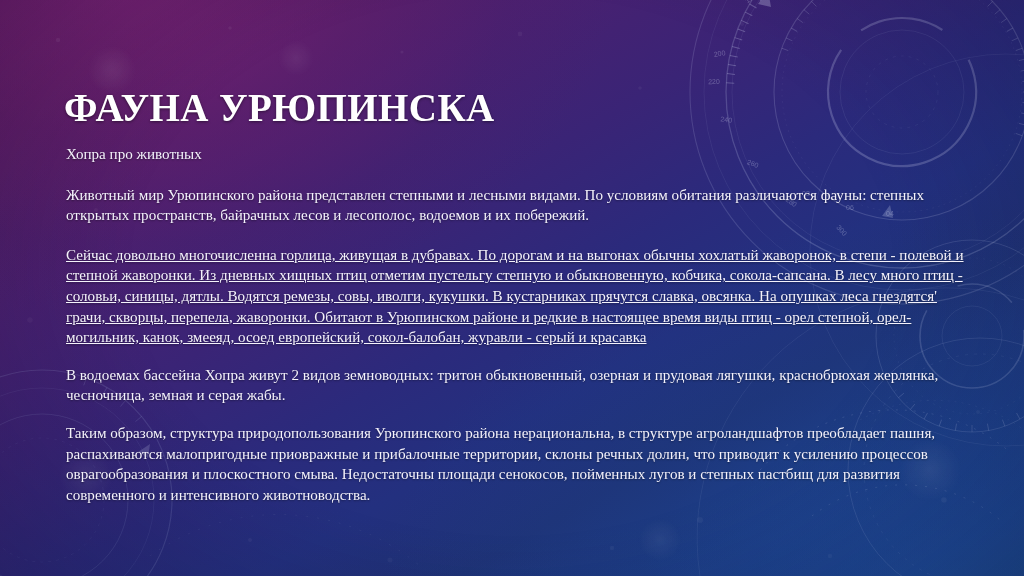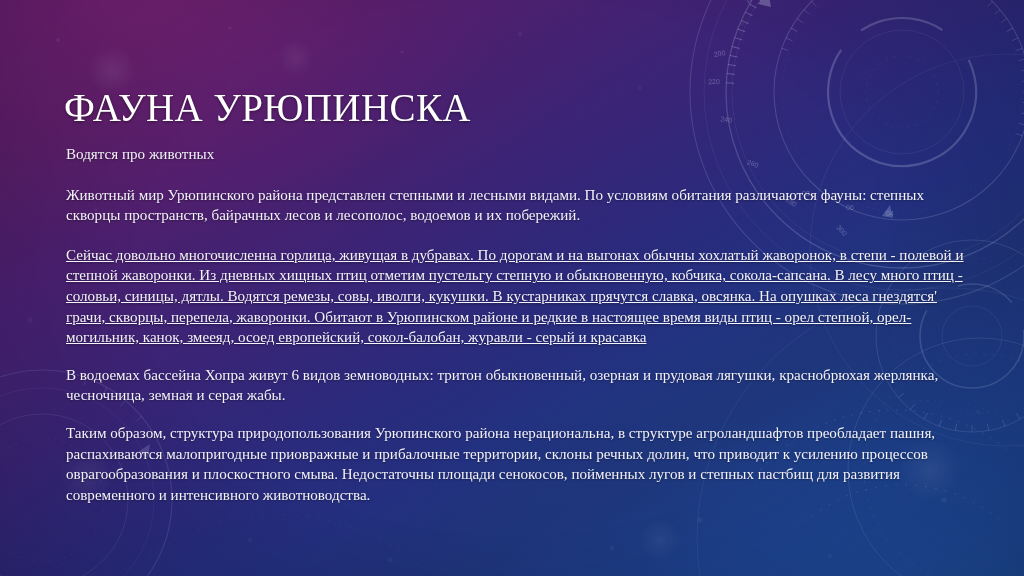--- a/index.html
+++ b/index.html
@@ -74,21 +74,21 @@
     height: 576px;
   }
 
   .slide-title {
     position: absolute;
     left: 0;
     top: 88px;
     margin: 0;
     font-size: 39px;
     line-height: 1.05;
-    font-weight: normal;
+    font-weight: bold;
     letter-spacing: 0.4px;
     color: #ffffff;
     text-shadow: 0 1px 3px rgba(0,0,0,0.45);
     white-space: nowrap;
   }
 
   .body-block {
     position: absolute;
     left: 2px;
     top: 144px;
@@ -363,25 +363,25 @@
   </div>
 
   <div class="bg-vignette"></div>
 
   <div class="content">
 
     <h1 class="slide-title">ФАУНА УРЮПИНСКА</h1>
 
     <div class="body-block">
 
-      <p class="para lead">Водятся про животных</p>
-
-      <p class="para p-intro">Животный мир Урюпинского района представлен степными и лесными видами. По условиям обитания различаются фауны: степных скворцы пространств, байрачных лесов и лесополос, водоемов и их побережий.</p>
+      <p class="para lead">Хопра про животных</p>
+
+      <p class="para p-intro">Животный мир Урюпинского района представлен степными и лесными видами. По условиям обитания различаются фауны: степных открытых пространств, байрачных лесов и лесополос, водоемов и их побережий.</p>
 
       <p class="para p-big">Сейчас довольно многочисленна горлица, живущая в дубравах. По дорогам и на выгонах обычны хохлатый жаворонок, в степи - полевой и степной жаворонки. Из дневных хищных птиц отметим пустельгу степную и обыкновенную, кобчика, сокола-сапсана. В лесу много птиц - соловьи, синицы, дятлы. Водятся ремезы, совы, иволги, кукушки. В кустарниках прячутся славка, овсянка. На опушках леса гнездятся' грачи, скворцы, перепела, жаворонки. Обитают в Урюпинском районе и редкие в настоящее время виды птиц - орел степной, орел-могильник, канок, змееяд, осоед европейский, сокол-балобан, журавли - серый и красавка</p>
 
-      <p class="para p-water">В водоемах бассейна Хопра живут 6 видов земноводных: тритон обыкновенный, озерная и прудовая лягушки, краснобрюхая жерлянка, чесночница, земная и серая жабы.</p>
+      <p class="para p-water">В водоемах бассейна Хопра живут 2 видов земноводных: тритон обыкновенный, озерная и прудовая лягушки, краснобрюхая жерлянка, чесночница, земная и серая жабы.</p>
 
       <p class="para p-last">Таким образом, структура природопользования Урюпинского района нерациональна, в структуре агроландшафтов преобладает пашня, распахиваются малопригодные приовражные и прибалочные территории, склоны речных долин, что приводит к усилению процессов оврагообразования и плоскостного смыва. Недостаточны площади сенокосов, пойменных лугов и степных пастбищ для развития современного и интенсивного животноводства.</p>
 
     </div>
   </div>
 </div>
 
 </body></html>

